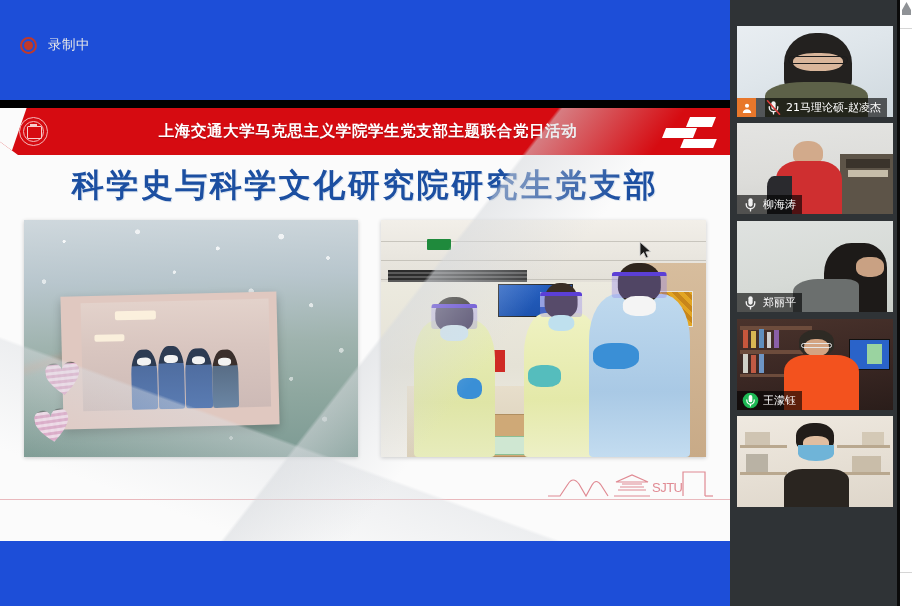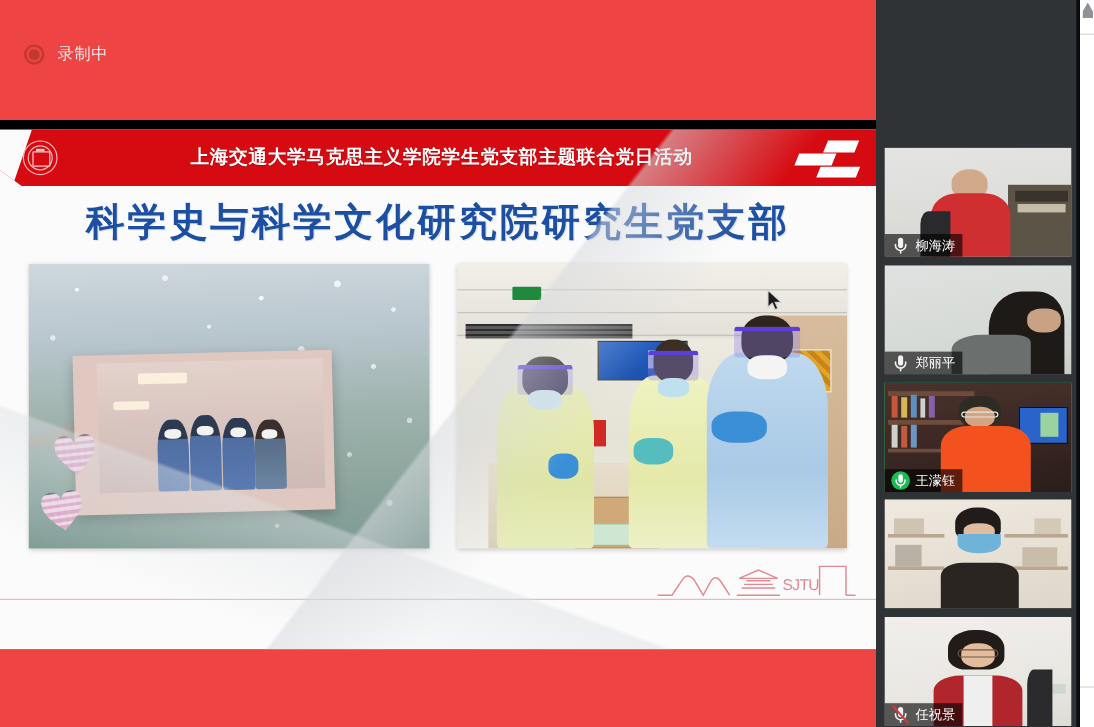--- a/index.html
+++ b/index.html
@@ -2,21 +2,21 @@
 <html><head>
 <meta charset="utf-8">
 <style>
   * { box-sizing: border-box; margin: 0; padding: 0; }
   html, body {
     width: 912px; height: 606px;
     background: #2f3336;
     font-family: "Liberation Sans", "DejaVu Sans", sans-serif;
     overflow: hidden;
   }
-  #app { position: relative; width: 912px; height: 606px; background: #ef4444; padding-left: 24px; }
+  #app { position: relative; width: 912px; height: 606px; background: #1d4ed8; padding-left: 24px; }
 
   
   #rec-bar { position: absolute; left: 0; top: 0; width: 730px; height: 100px; }
   #rec-wrap { position: absolute; left: 20px; top: 36px; display: flex; align-items: center; gap: 11px; }
   #rec-dot {
     width: 17px; height: 17px; border-radius: 50%;
     border: 2px solid #c0392b; background: transparent;
     display: flex; align-items: center; justify-content: center;
   }
   #rec-dot i { display: block; width: 9px; height: 9px; border-radius: 50%; background: #c0392b; }
@@ -345,20 +345,44 @@
 
     <div id="cursor">
       <svg viewBox="0 0 13 18">
           <path d="M1 1 L1 15 L4.6 11.6 L7 17 L9.2 16 L6.9 10.9 L11.6 10.6 Z" fill="#1b1b1b" stroke="#cfcfcf" stroke-width=".9"></path>
         </svg>
     </div>
   </div>
 
   <div id="rail">
 
+    <div class="tile" style="top:26px;height:91px">
+      <div class="vbg" style="background:linear-gradient(160deg,#e9eef2 0%,#dfe6eb 42%,#cfd8de 100%)"></div>
+      <div style="position:absolute;left:30%;top:8%;width:44%;height:72%;background:#23211f;border-radius:46% 46% 30% 30%"></div>
+      <div style="position:absolute;left:36%;top:30%;width:32%;height:20%;background:#d9b69b;border-radius:44%"></div>
+      <div style="position:absolute;left:33%;top:33%;width:38%;height:9%;border:1.6px solid #1d1d1d;border-radius:5px"></div>
+      <div style="position:absolute;left:18%;top:62%;width:66%;height:40%;background:#5d6148;border-radius:38% 38% 0 0"></div>
+      <div class="nametag">
+        <span class="av-badge">
+          <svg viewBox="0 0 24 24" fill="#fff">
+              <circle cx="12" cy="7.4" r="4.1"></circle>
+              <path d="M3.6 22c0-4.8 3.8-7.7 8.4-7.7s8.4 2.9 8.4 7.7z"></path>
+            </svg>
+        </span>
+        <span class="mic">
+          <svg viewBox="0 0 24 24">
+              <path d="M12 3a3 3 0 0 1 3 3v6a3 3 0 0 1-6 0V6a3 3 0 0 1 3-3z" fill="#f2f2f2"></path>
+            <path d="M6 11v1a6 6 0 0 0 12 0v-1" stroke="#f2f2f2" stroke-width="1.9" fill="none" stroke-linecap="round"></path>
+            <path d="M12 18v3" stroke="#f2f2f2" stroke-width="1.9" stroke-linecap="round"></path>
+            <path d="M3.5 2.5 L20.5 21.5" stroke="#d93a3a" stroke-width="2.3" stroke-linecap="round"></path>
+            </svg>
+        </span>
+        <span class="nm-text">21马理论硕-赵凌杰</span>
+      </div>
+    </div>
 
     <div class="tile" style="top:221px;height:91px">
       <div class="vbg" style="background:linear-gradient(170deg,#dfe2e0 0%,#d6dad6 60%,#c9cec9 100%)"></div>
       <div style="position:absolute;right:4%;top:24%;width:40%;height:76%;background:#1d1a18;border-radius:44% 36% 0 0"></div>
       <div style="position:absolute;right:6%;top:40%;width:18%;height:22%;background:#c9a183;border-radius:42%"></div>
       <div style="position:absolute;right:22%;top:64%;width:42%;height:36%;background:#6b6f6e;border-radius:38% 20% 0 0"></div>
       <div class="nametag">
         <span class="mic">
           <svg viewBox="0 0 24 24">
               <path d="M12 3a3 3 0 0 1 3 3v6a3 3 0 0 1-6 0V6a3 3 0 0 1 3-3z" fill="#f2f2f2"></path>
@@ -431,41 +455,20 @@
       <div style="position:absolute;left:5%;top:18%;width:16%;height:14%;background:#cfc4b2"></div>
       <div style="position:absolute;right:6%;top:18%;width:14%;height:14%;background:#d4c9b6"></div>
       <div style="position:absolute;right:8%;top:44%;width:18%;height:18%;background:#c9bda9"></div>
       <div style="position:absolute;left:6%;top:42%;width:14%;height:20%;background:#b9b2a4"></div>
       <div style="position:absolute;left:38%;top:8%;width:24%;height:30%;background:#211c19;border-radius:46% 46% 34% 34%"></div>
       <div style="position:absolute;left:42%;top:22%;width:17%;height:16%;background:#e0bda0;border-radius:42%"></div>
       <div style="position:absolute;left:39%;top:32%;width:23%;height:18%;background:#6fb4d8;border-radius:0 0 48% 48%"></div>
       <div style="position:absolute;left:30%;top:58%;width:42%;height:42%;background:#2a2520;border-radius:28% 28% 0 0"></div>
     </div>
 
-    <div class="tile" style="top:514px;height:91px">
-      <div class="vbg" style="background:linear-gradient(172deg,#f0efeb 0%,#e9e7e2 60%,#dedcd6 100%)"></div>
-      <div style="position:absolute;right:3%;top:62%;width:10%;height:8%;background:#cfd6d0"></div>
-      <div style="position:absolute;left:34%;top:12%;width:30%;height:36%;background:#221c18;border-radius:46% 46% 32% 32%"></div>
-      <div style="position:absolute;left:41%;top:24%;width:18%;height:22%;background:#e3bb9d;border-radius:44%"></div>
-      <div style="position:absolute;left:39%;top:30%;width:22%;height:7%;border:1.2px solid #6a5a48;border-radius:4px"></div>
-      <div style="position:absolute;left:26%;top:54%;width:48%;height:46%;background:#b0262c;border-radius:30% 30% 0 0"></div>
-      <div style="position:absolute;left:42%;top:54%;width:16%;height:46%;background:#efefef"></div>
-      <div style="position:absolute;right:10%;top:48%;width:14%;height:52%;background:#2b2a2c;border-radius:26% 0 0 0"></div>
-      <div class="nametag">
-        <span class="mic">
-          <svg viewBox="0 0 24 24">
-              <path d="M12 3a3 3 0 0 1 3 3v6a3 3 0 0 1-6 0V6a3 3 0 0 1 3-3z" fill="#f2f2f2"></path>
-            <path d="M6 11v1a6 6 0 0 0 12 0v-1" stroke="#f2f2f2" stroke-width="1.9" fill="none" stroke-linecap="round"></path>
-            <path d="M12 18v3" stroke="#f2f2f2" stroke-width="1.9" stroke-linecap="round"></path>
-            <path d="M3.5 2.5 L20.5 21.5" stroke="#d93a3a" stroke-width="2.3" stroke-linecap="round"></path>
-            </svg>
-        </span>
-        <span class="nm-text">任祝景</span>
-      </div>
-    </div>
   </div>
 
   <div id="rail-edge"></div>
   <div id="edge"></div>
   <div id="edge-line"></div>
   <div id="edge-line2"></div>
   <div id="edge-thumb"></div>
 </div>
 
 </body></html>

